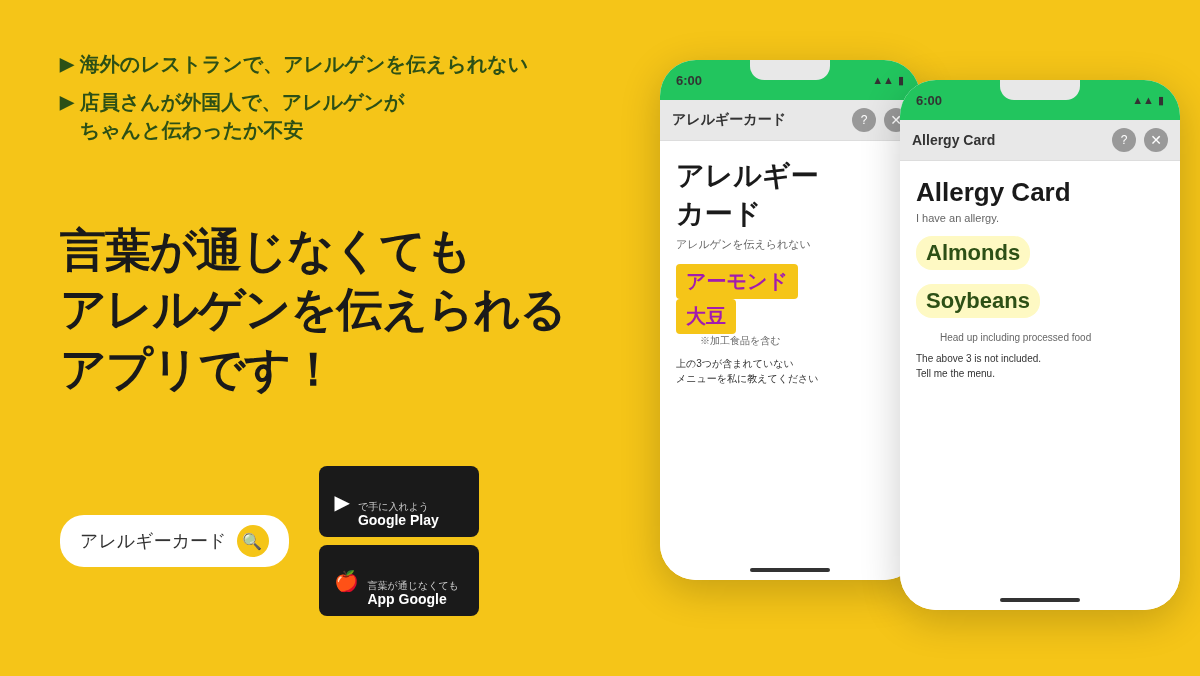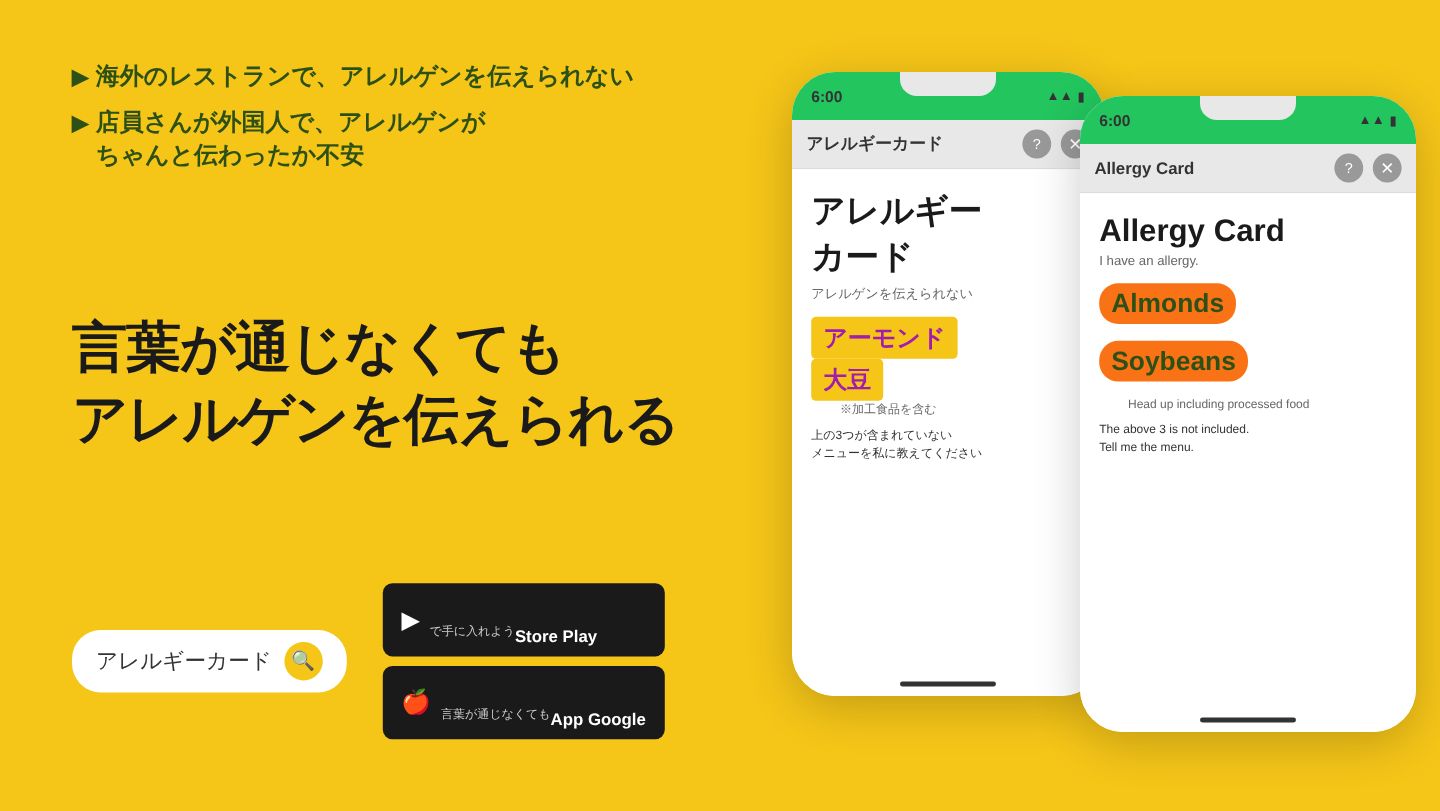--- a/index.html
+++ b/index.html
@@ -118,21 +118,21 @@
       cursor: pointer;
       min-width: 160px;
     }
 
     .store-btn-icon {
       font-size: 20px;
     }
 
     .store-btn-text {
       display: flex;
-      flex-direction: row;
+      flex-direction: column;
       margin-top: 28px;
     }
 
     .store-btn-label {
       font-size: 10px;
       color: #ccc;
       line-height: 1;
     }
 
     .store-btn-name {
@@ -289,21 +289,21 @@
       color: #a21caf;
       font-size: 20px;
       font-weight: 900;
       padding: 4px 10px;
       border-radius: 4px;
       margin-bottom: 0;
     }
 
     .allergy-item-en {
       display: inline-block;
-      background: #f97316;
+      background: #fef9c3;
       color: #2D5016;
       font-size: 22px;
       font-weight: 900;
       padding: 4px 10px;
       border-radius: 16px;
       margin-bottom: 14px;
     }
 
     .allergy-note {
       font-size: 10px;
@@ -351,35 +351,36 @@
       <div class="bullet-item" style="align-items:flex-start">
         <span class="bullet-arrow">▶</span>
         <span>店員さんが外国人で、アレルゲンが<br>ちゃんと伝わったか不安</span>
       </div>
     </div>
 
     <div class="headline-section">
       <div class="headline-text">
         <span>言葉が通じなくても</span><br>
         <span>アレルゲンを伝えられる</span><br>
+        <span>アプリです！</span>
       </div>
     </div>
 
     <div class="bottom-section">
       <div class="search-bar">
         <span class="search-text">アレルギーカード</span>
         <div class="search-icon-circle">🔍</div>
       </div>
 
       <div class="store-buttons">
         <div class="store-btn">
           <span class="store-btn-icon">▶</span>
           <div class="store-btn-text">
             <span class="store-btn-label">で手に入れよう</span>
-            <span class="store-btn-name">Store Play</span>
+            <span class="store-btn-name">Google Play</span>
           </div>
         </div>
         <div class="store-btn">
           <span class="store-btn-icon">🍎</span>
           <div class="store-btn-text">
             <span class="store-btn-label">言葉が通じなくても</span>
             <span class="store-btn-name">App Google</span>
           </div>
         </div>
       </div>

